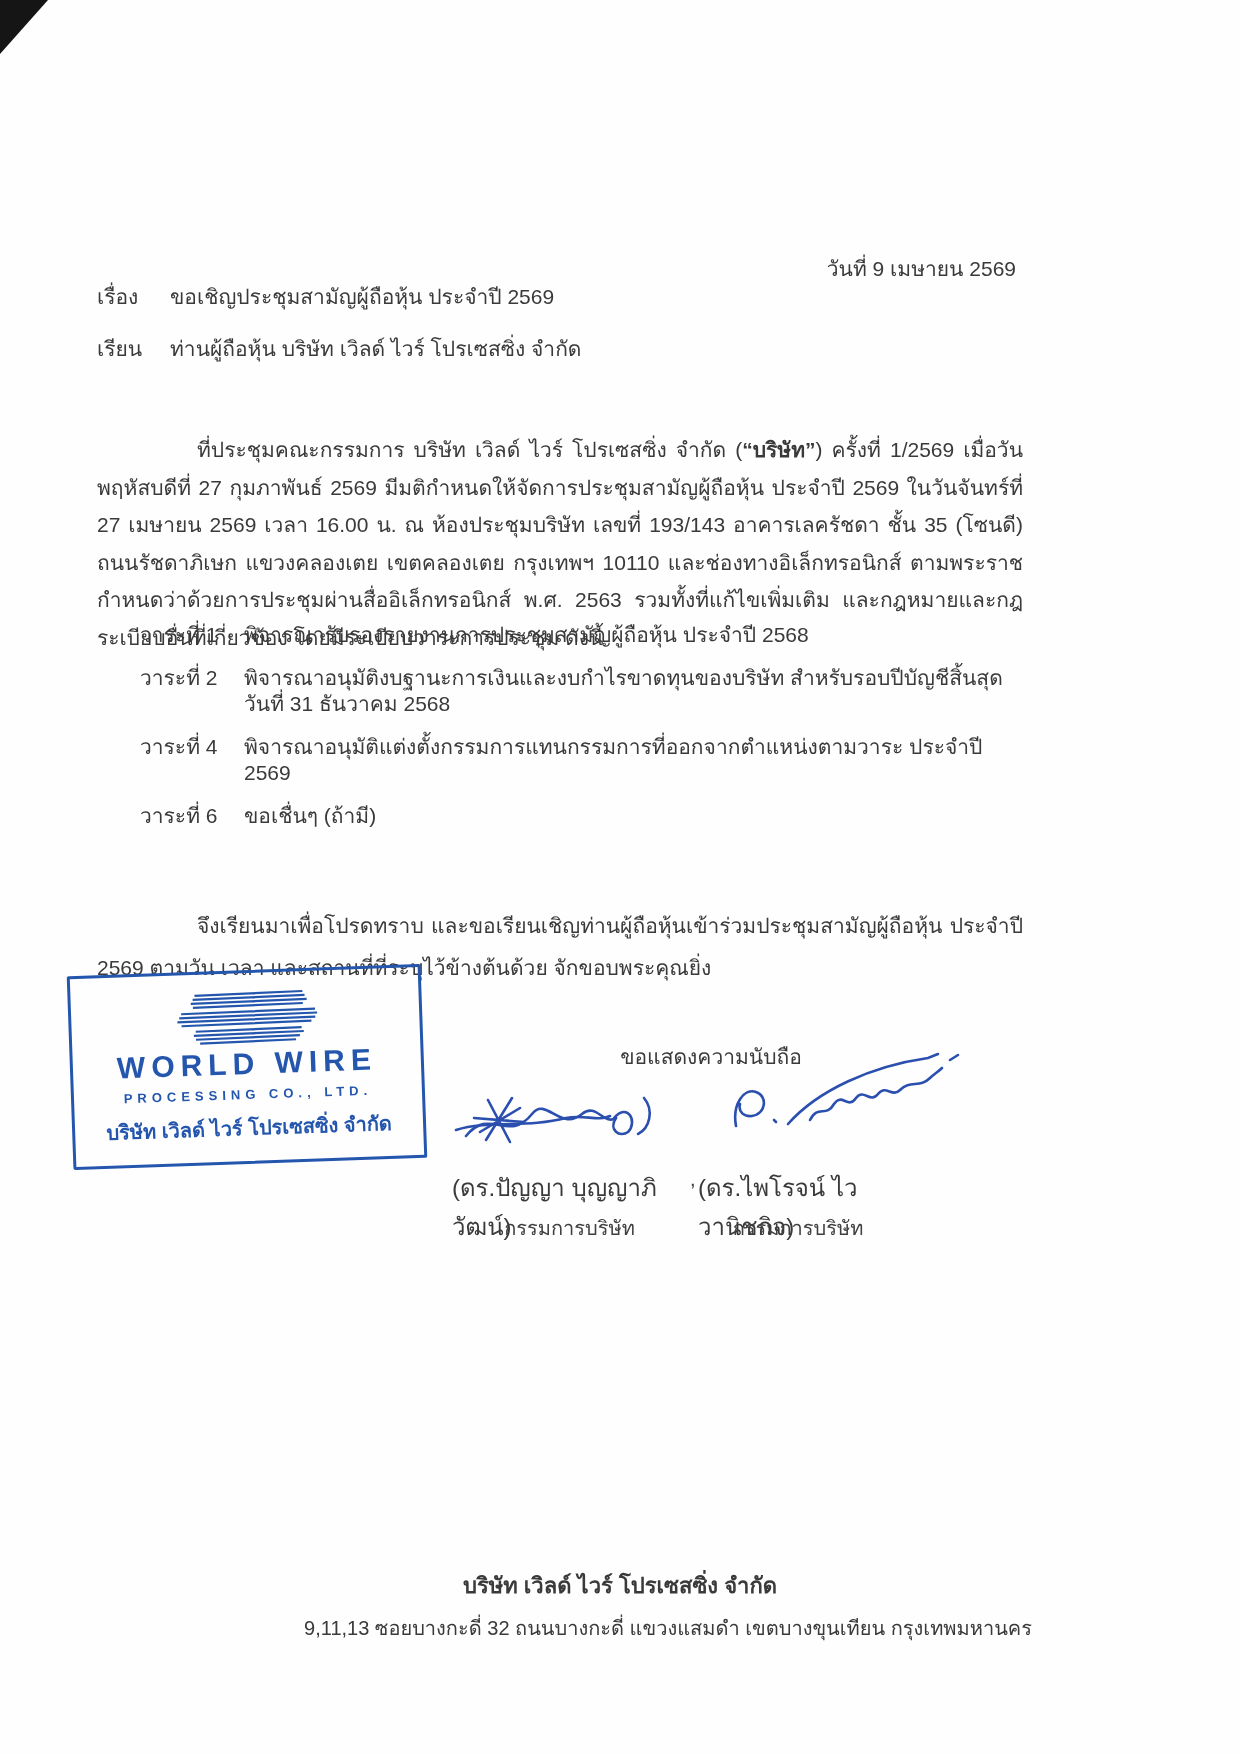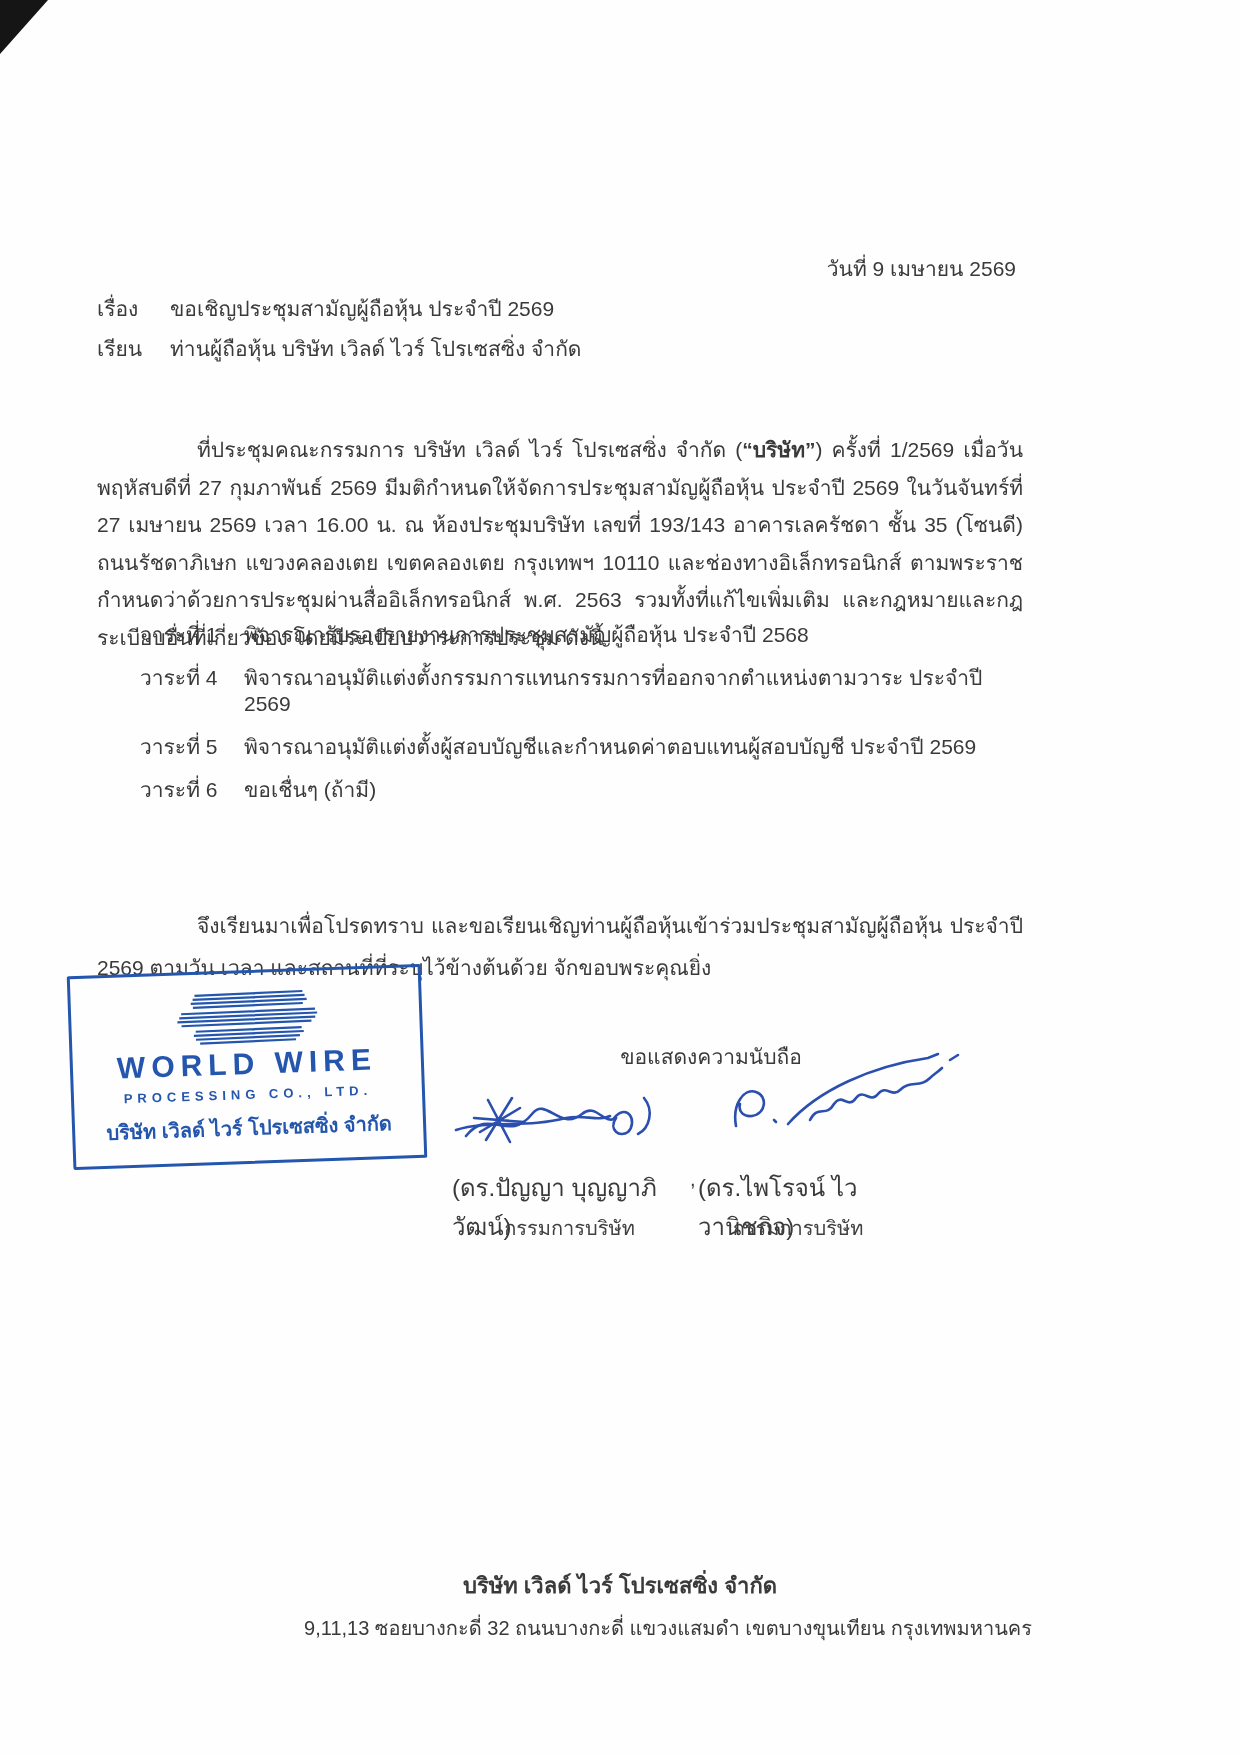--- a/index.html
+++ b/index.html
@@ -10,21 +10,21 @@
     overflow:hidden;
   }
   .corner-artifact{
     position:absolute;top:0;left:0;width:0;height:0;
     border-top:54px solid #151515;border-right:48px solid transparent;
   }
   .hdr{position:absolute;left:97px;top:176px;font-size:20px;color:#3a3a3a;}
   .hdr .line{margin-bottom:19px;}
   .date-line{position:absolute;top:252px;right:224px;font-size:21px;color:#3a3a3a;}
   .kv-row{position:absolute;left:97px;width:925px;display:flex;font-size:21px;color:#3a3a3a;}
-  .kv-row.subject{top:292px;}
+  .kv-row.subject{top:280px;}
   .kv-row.to{top:332px;}
   .kv-label{flex:none;width:73px;}
   .body-par{
     position:absolute;left:97px;top:410px;width:926px;
     font-size:21px;line-height:37.5px;text-align:justify;text-indent:100px;
     color:#3a3a3a;
   }
   .body-par strong{font-weight:bold;}
   .agenda{position:absolute;left:140px;top:622px;width:890px;font-size:21px;color:#3a3a3a;}
   .agenda-row{display:flex;margin-bottom:17px;line-height:26px;}
@@ -82,26 +82,26 @@
   </div>
 
   <p class="body-par"><span>ที่ประชุมคณะกรรมการ บริษัท เวิลด์ ไวร์ โปรเซสซิ่ง จำกัด (</span><strong>“บริษัท”</strong><span>) ครั้งที่ 1/2569 เมื่อวันพฤหัสบดีที่ 27 กุมภาพันธ์ 2569 มีมติกำหนดให้จัดการประชุมสามัญผู้ถือหุ้น ประจำปี 2569 ในวันจันทร์ที่ 27 เมษายน 2569 เวลา 16.00 น. ณ ห้องประชุมบริษัท เลขที่ 193/143 อาคารเลครัชดา ชั้น 35 (โซนดี) ถนนรัชดาภิเษก แขวงคลองเตย เขตคลองเตย กรุงเทพฯ 10110 และช่องทางอิเล็กทรอนิกส์ ตามพระราชกำหนดว่าด้วยการประชุมผ่านสื่ออิเล็กทรอนิกส์ พ.ศ. 2563 รวมทั้งที่แก้ไขเพิ่มเติม และกฎหมายและกฎระเบียบอื่นที่เกี่ยวข้อง โดยมีระเบียบวาระการประชุม ดังนี้</span></p>
 
   <div class="agenda">
     <div class="agenda-row">
       <span class="agenda-label">วาระที่ 1</span>
       <span class="agenda-text">พิจารณารับรองรายงานการประชุมสามัญผู้ถือหุ้น ประจำปี 2568</span>
     </div>
     <div class="agenda-row">
+      <span class="agenda-label">วาระที่ 2</span>
+      <span class="agenda-text">พิจารณาอนุมัติงบฐานะการเงินและงบกำไรขาดทุนของบริษัท สำหรับรอบปีบัญชีสิ้นสุด วันที่ 31 ธันวาคม 2568</span>
+    </div>
+    <div class="agenda-row">
       <span class="agenda-label">วาระที่ 4</span>
       <span class="agenda-text">พิจารณาอนุมัติแต่งตั้งกรรมการแทนกรรมการที่ออกจากตำแหน่งตามวาระ ประจำปี 2569</span>
-    </div>
-    <div class="agenda-row">
-      <span class="agenda-label">วาระที่ 5</span>
-      <span class="agenda-text">พิจารณาอนุมัติแต่งตั้งผู้สอบบัญชีและกำหนดค่าตอบแทนผู้สอบบัญชี ประจำปี 2569</span>
     </div>
     <div class="agenda-row">
       <span class="agenda-label">วาระที่ 6</span>
       <span class="agenda-text">ขอเชื่นๆ (ถ้ามี)</span>
     </div>
   </div>
 
   <p class="closing-par">จึงเรียนมาเพื่อโปรดทราบ และขอเรียนเชิญท่านผู้ถือหุ้นเข้าร่วมประชุมสามัญผู้ถือหุ้น ประจำปี 2569 ตามวัน เวลา และสถานที่ที่ระบุไว้ข้างต้นด้วย จักขอบพระคุณยิ่ง</p>
 
   <div class="salutation">ขอแสดงความนับถือ</div>

